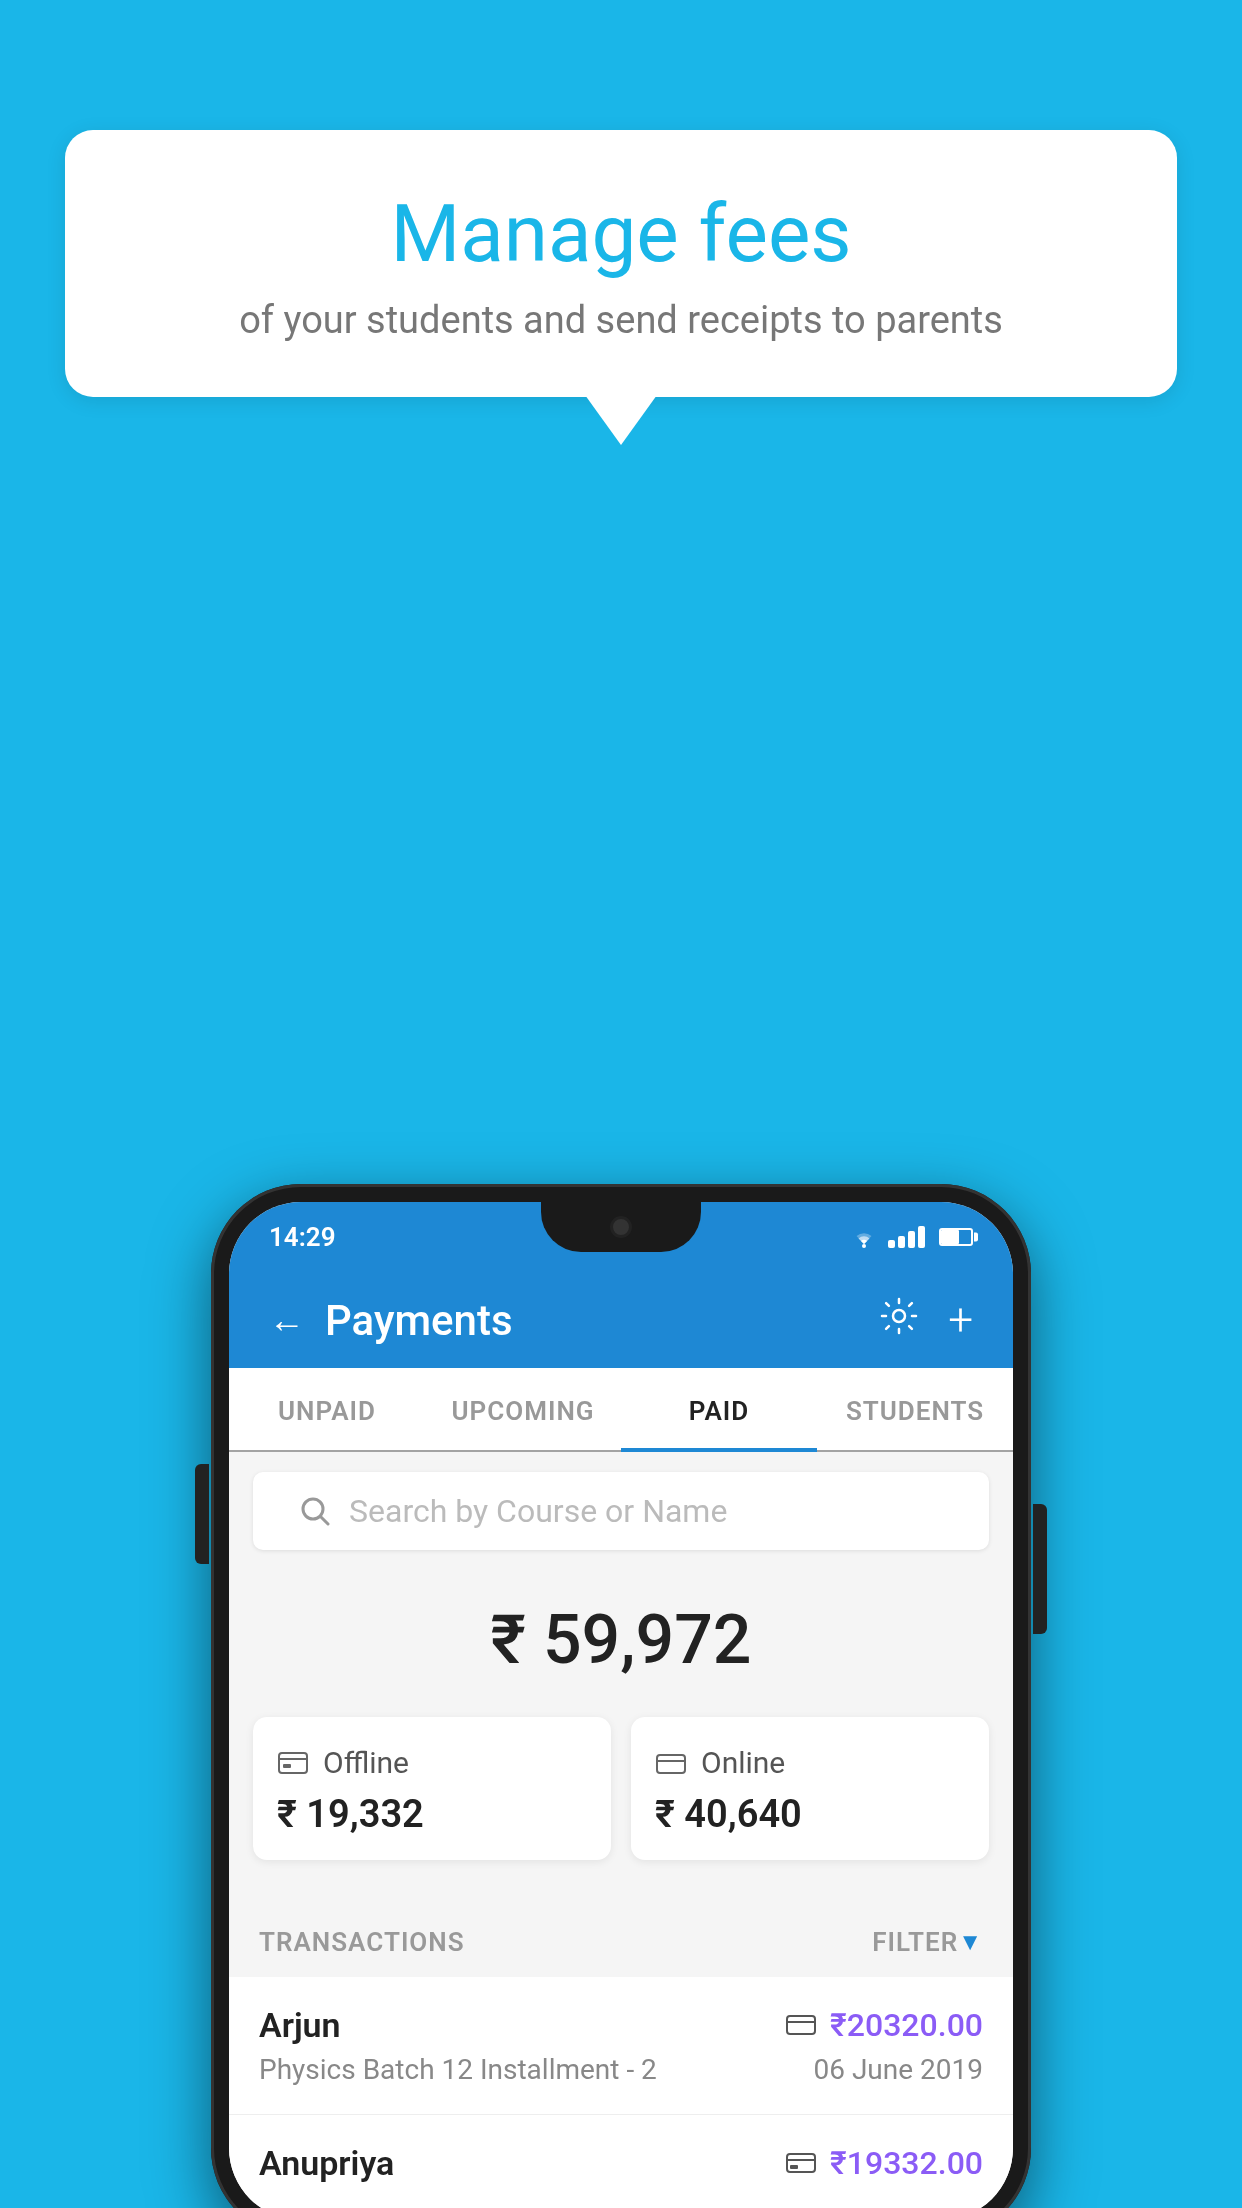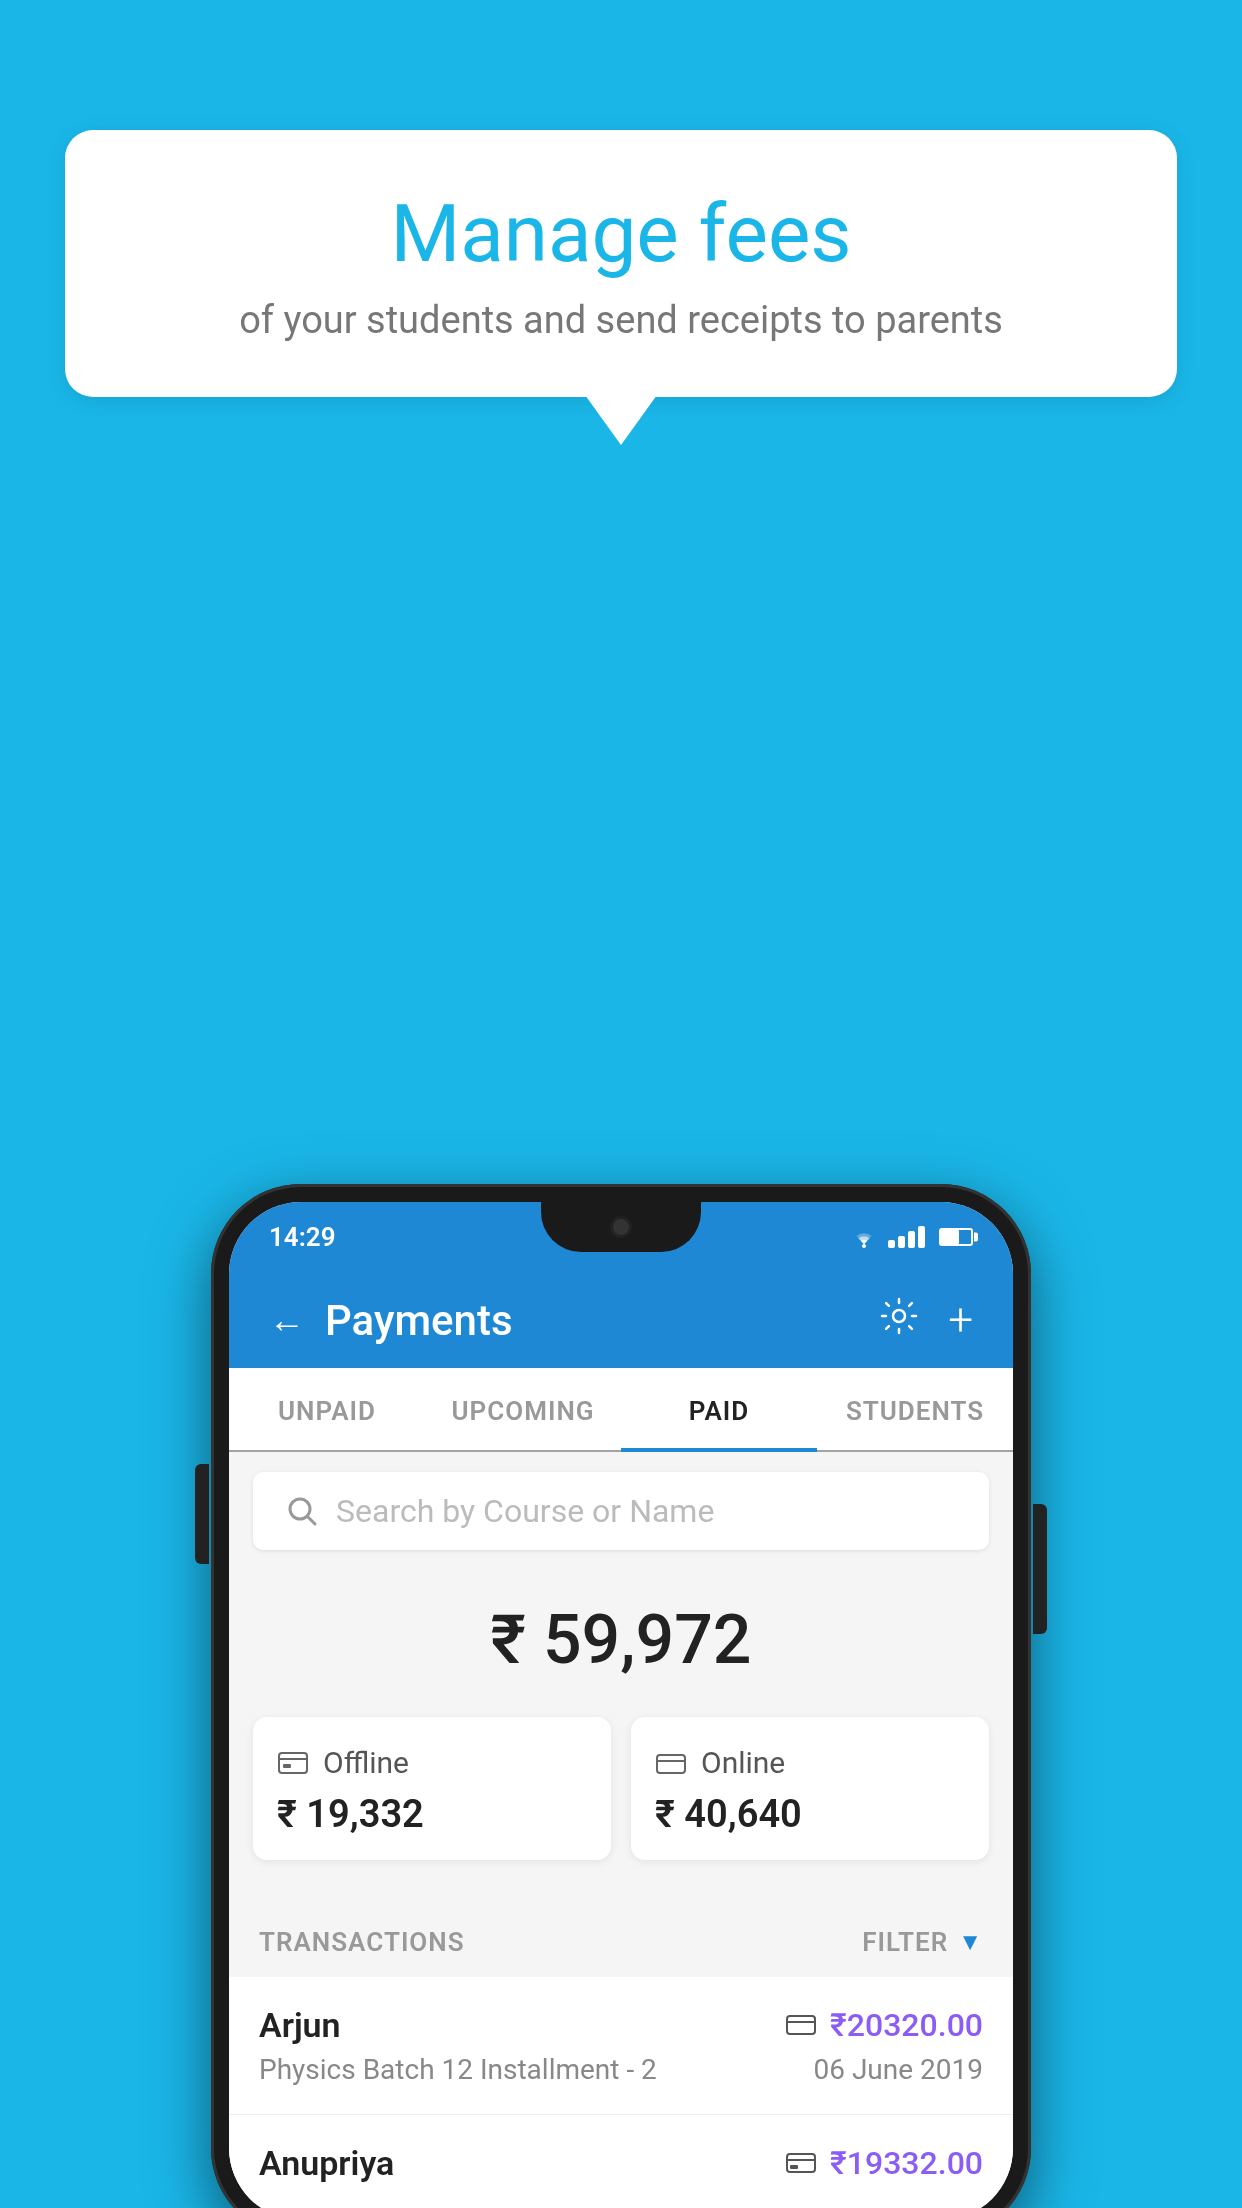--- a/index.html
+++ b/index.html
@@ -274,21 +274,21 @@
     .search-container {
       background: #f5f5f5;
       padding: 20px 24px;
     }
 
     .search-box {
       background: white;
       border-radius: 10px;
       display: flex;
       align-items: center;
-      padding: 20px 31px;
+      padding: 20px 44px;
       gap: 16px;
       box-shadow: 0 1px 4px rgba(0,0,0,0.1);
     }
 
     .search-placeholder {
       font-size: 32px;
       color: #bbb;
     }
 
     
@@ -356,21 +356,20 @@
     .transactions-label {
       font-size: 26px;
       color: #999;
       font-weight: 600;
       letter-spacing: 1px;
     }
 
     .filter-btn {
       display: flex;
       align-items: center;
-      gap: 10px;
       font-size: 26px;
       color: #999;
       font-weight: 600;
       letter-spacing: 1px;
       margin-left: 36px;
     }
 
     .filter-triangle {
       color: #1e88d4;
       font-size: 24px;

